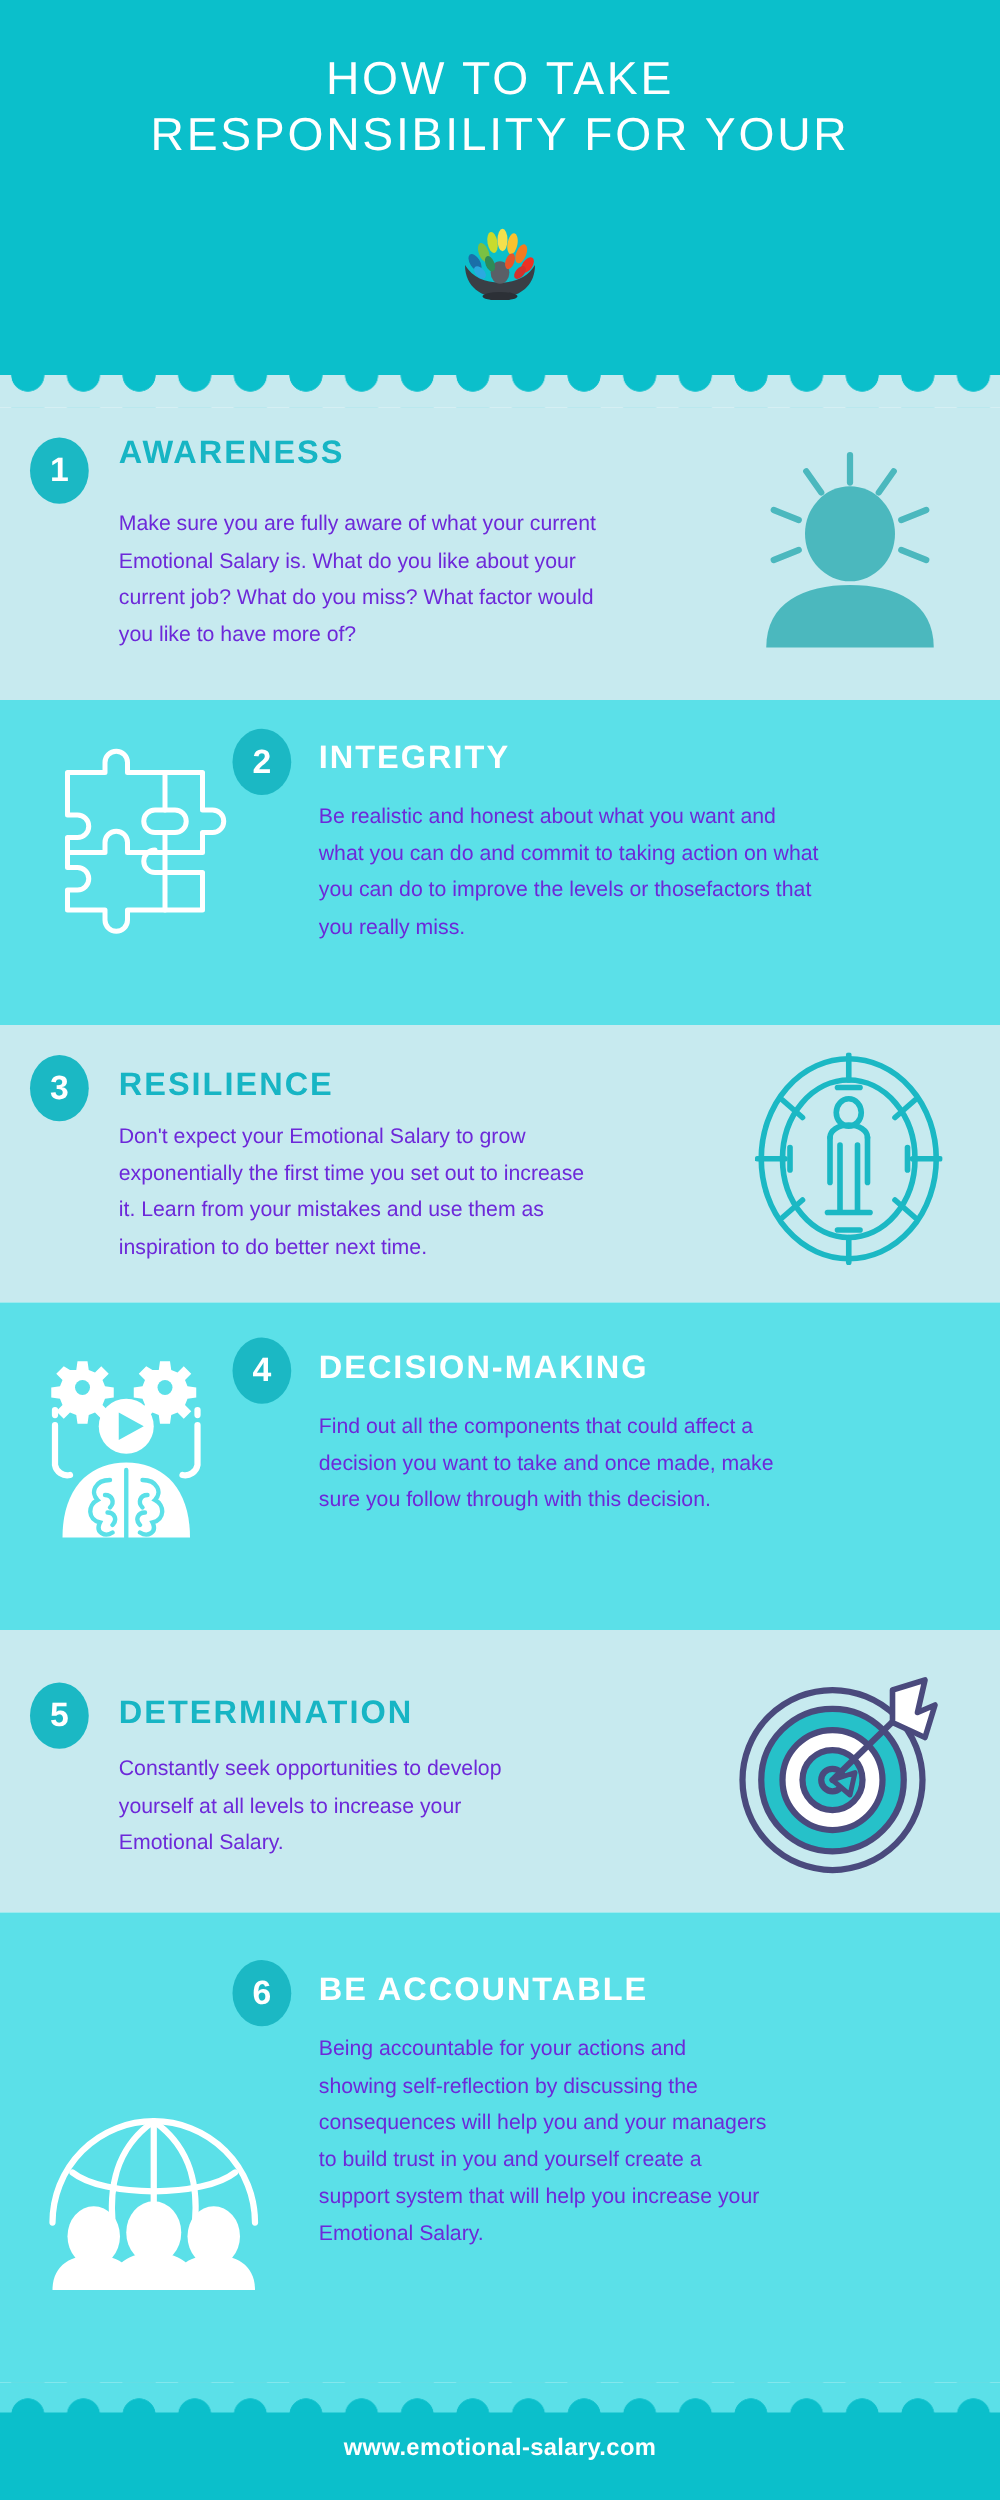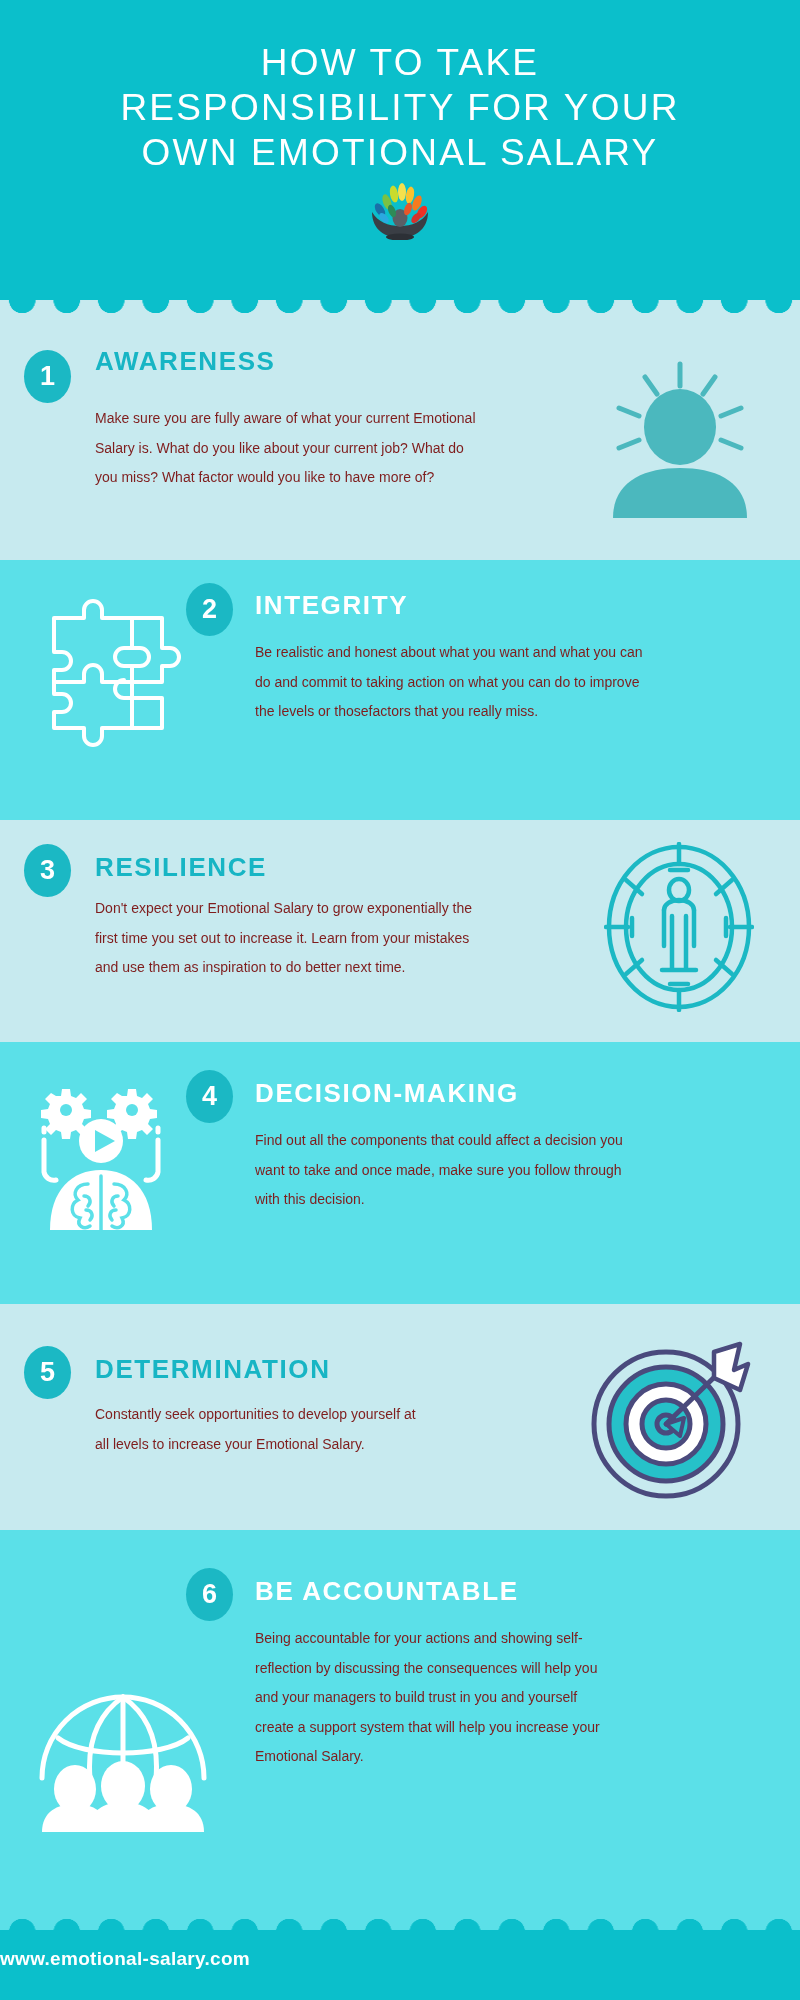--- a/index.html
+++ b/index.html
@@ -93,54 +93,54 @@
     font-weight: bold;
     letter-spacing: 1.6px;
     text-transform: uppercase;
     white-space: nowrap;
   }
   .heading-teal { color: #17B5C4; }
   .heading-white { color: #ffffff; text-align: center; }
 
   .body-text {
     position: absolute;
-    font-size: 14px;
+    font-size: 17px;
     line-height: 29.5px;
-    color: #7f1d1d;
+    color: #6d28d9;
   }
 
   .icon { position: absolute; }
 
   
   .footer {
     position: absolute;
     top: 1930px; left: 0;
     width: 800px; height: 70px;
     background: #0BBFCB;
   }
   .footer-url {
     position: absolute;
     top: 18px; left: 0;
     width: 800px;
+    text-align: center;
     color: #ffffff;
     font-size: 19px;
     font-weight: bold;
     letter-spacing: 0.3px;
   }
 </style>
 </head>
 <body>
 
 <div id="infographic">
 
   <div class="header">
     <div class="title">
       <span class="title-line">How to Take</span>
       <span class="title-line">Responsibility for Your</span>
-      <span class="title-line">Own Emotional Salary</span>
     </div>
 
     <div class="logo-wrap">
       <svg width="100" height="62" viewBox="0 0 100 62">
 
         <path d="M22 34 C22 52 36 60 50 60 C64 60 78 52 78 34 C72 44 62 48 50 48 C38 48 28 44 22 34 Z" fill="#3A3E45"></path>
         <ellipse cx="50" cy="59" rx="14" ry="3.5" fill="#2C3036"></ellipse>
 
         <ellipse cx="50" cy="40" rx="7.5" ry="9" fill="#5A5F66"></ellipse>
 

